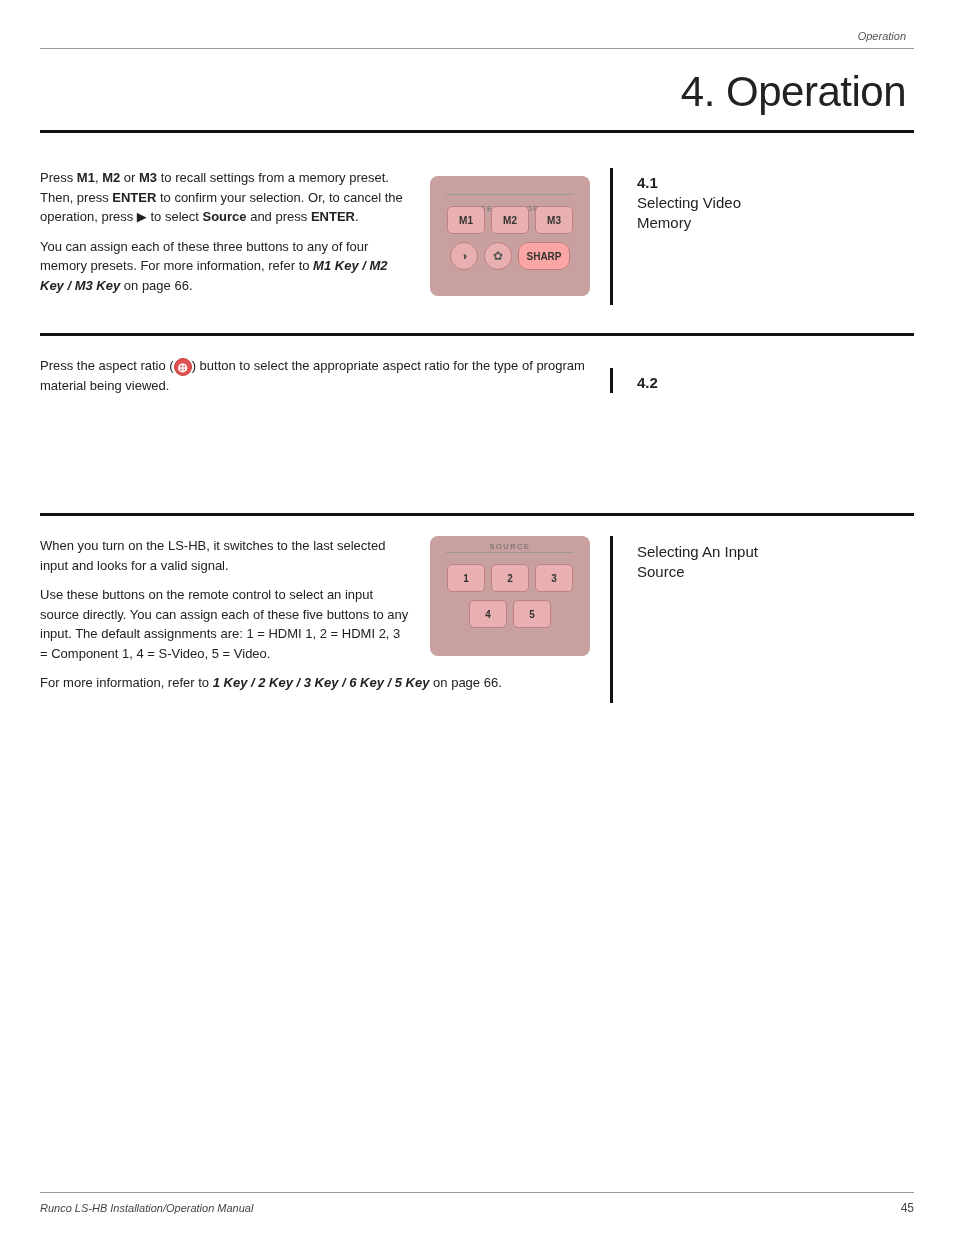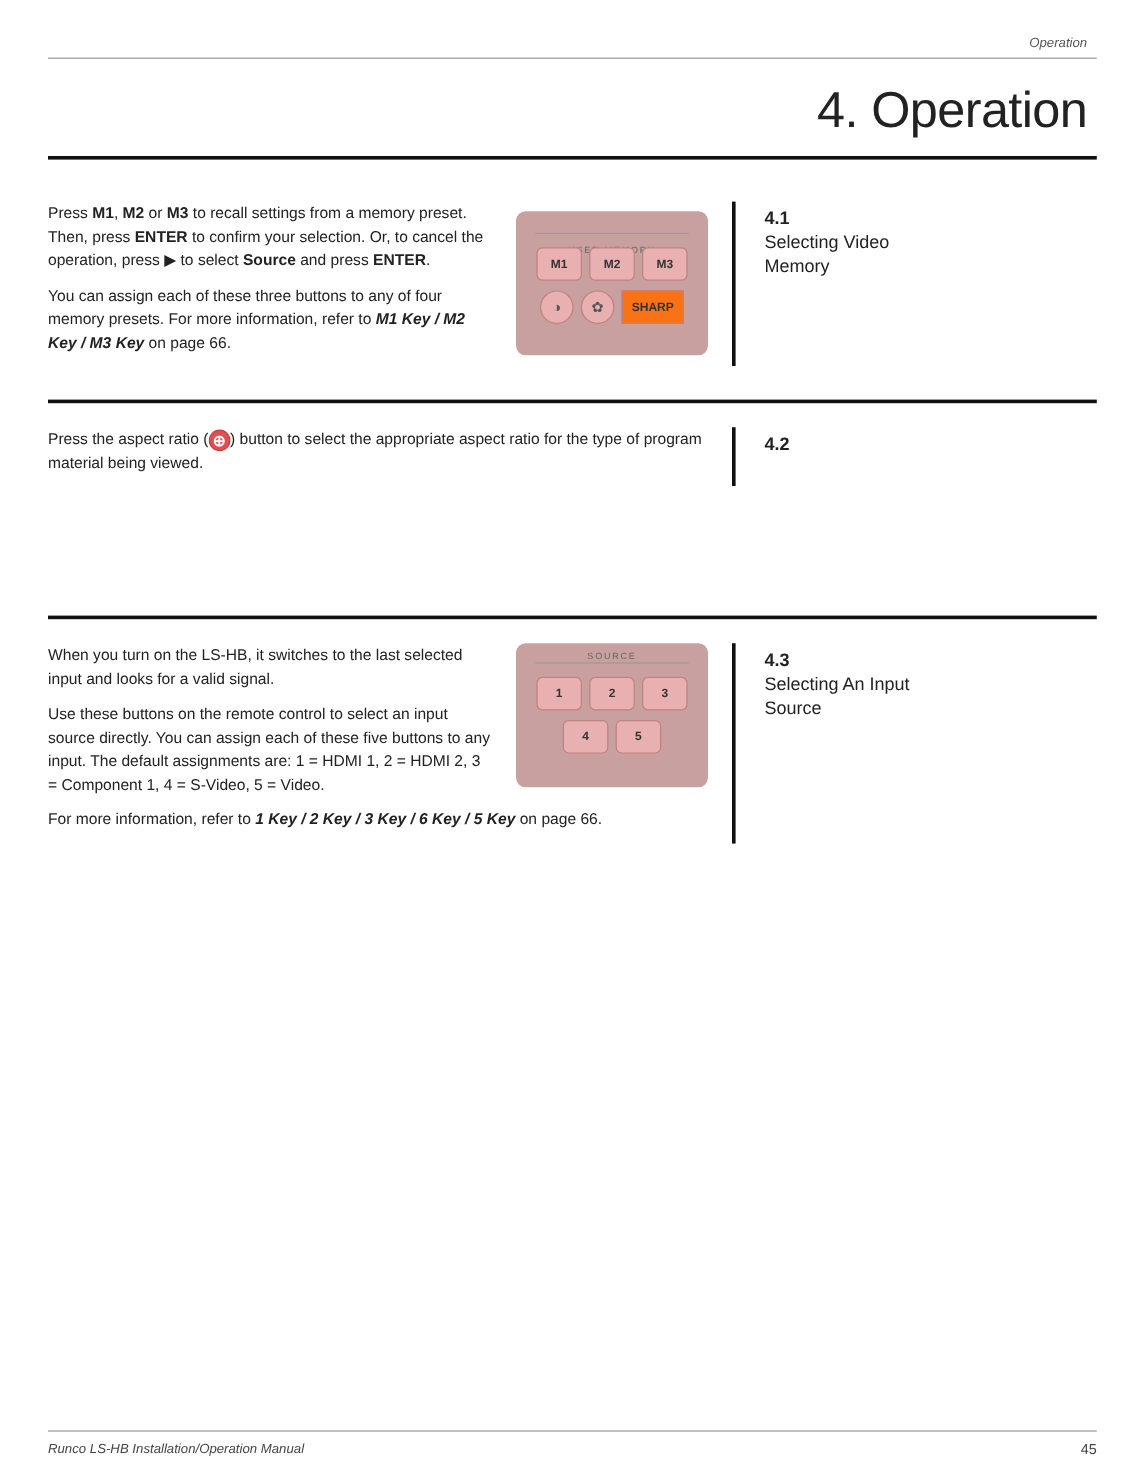--- a/index.html
+++ b/index.html
@@ -91,20 +91,21 @@
     
     .section-4-1 {
       padding-top: 20px;
       padding-bottom: 28px;
     }
 
     
     .section-4-2 {
       padding-top: 20px;
       padding-bottom: 28px;
+      align-items: center;
     }
 
     
     .section-4-3 {
       padding-top: 20px;
       padding-bottom: 28px;
     }
 
     .section-num {
       font-size: 15px;
@@ -173,22 +174,22 @@
       align-items: center;
       justify-content: center;
       font-size: 12px;
       color: #555;
       border: 1px solid #c08080;
     }
 
     .btn-key-sharp {
       width: 52px;
       height: 28px;
-      background: #f97316;
-      border-radius: 0;
+      background: #fca5a5;
+      border-radius: 10px;
       display: flex;
       align-items: center;
       justify-content: center;
       font-size: 10px;
       font-weight: bold;
       color: #333;
       border: 1px solid #c08080;
     }
 
     
@@ -320,21 +321,20 @@
         When you turn on the LS-HB, it switches to the last selected input and looks for a valid signal.
       </p>
       <p>
         Use these buttons on the remote control to select an input source directly. You can assign each of these five buttons to any input. The default assignments are: 1 = HDMI 1, 2 = HDMI 2, 3 = Component 1, 4 = S-Video, 5 = Video.
       </p>
       <p>
         For more information, refer to <span class="bold-italic">1 Key / 2 Key / 3 Key / 6 Key / 5 Key</span> on page 66.
       </p>
     </div>
     <div class="section-sidebar sidebar-top-padding">
-      <div class="section-num">4.3</div>
       <div class="section-title">Selecting An Input<br>Source</div>
     </div>
   </div>
 
 </div>
 
 <div class="footer">
   <div class="footer-left">Runco LS-HB Installation/Operation Manual</div>
   <div class="footer-right">45</div>
 </div>

